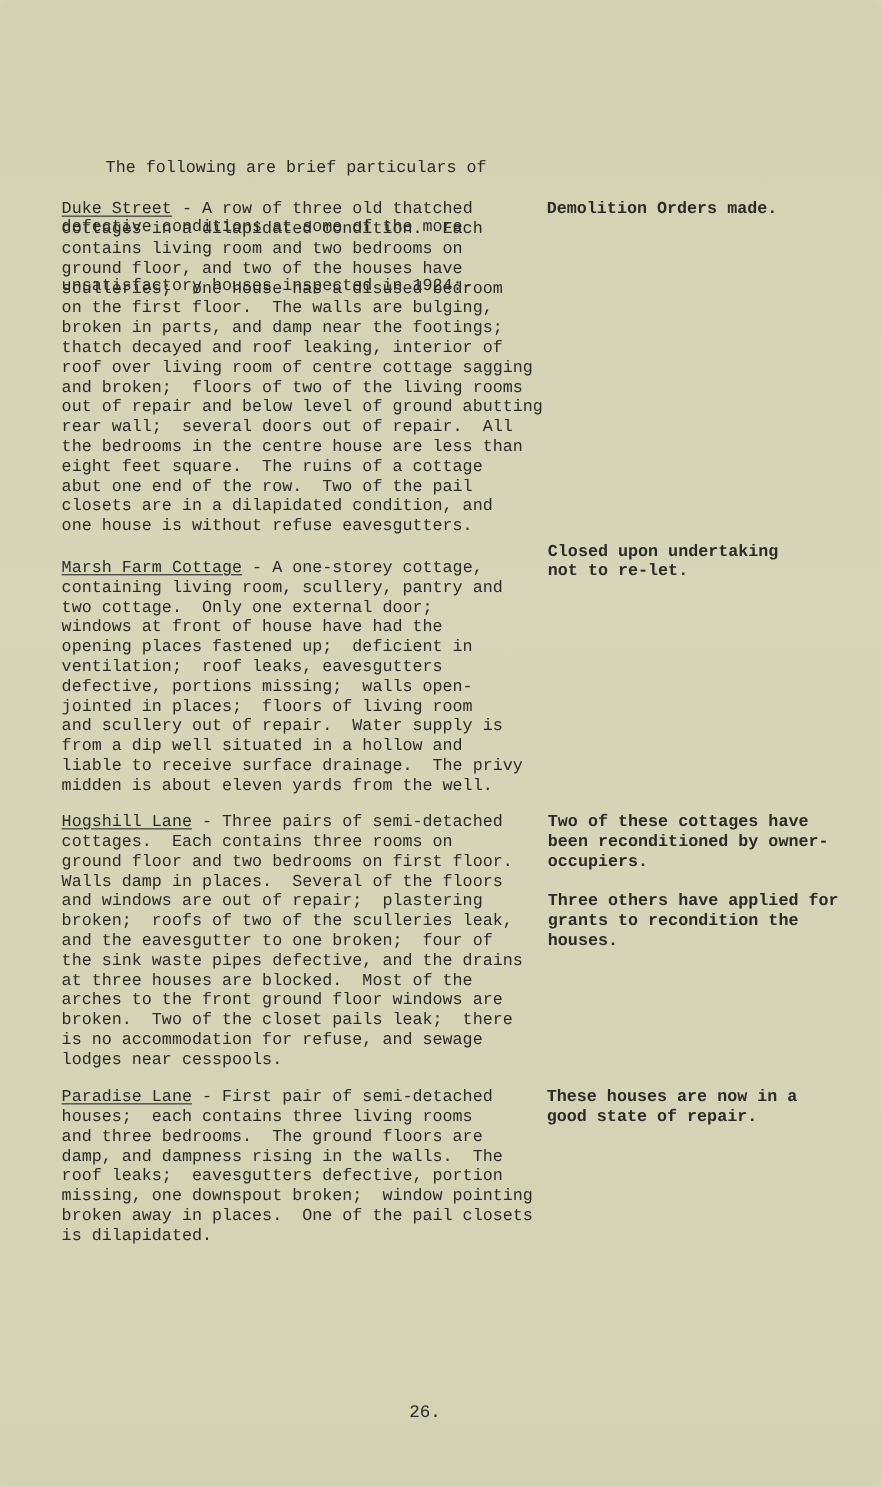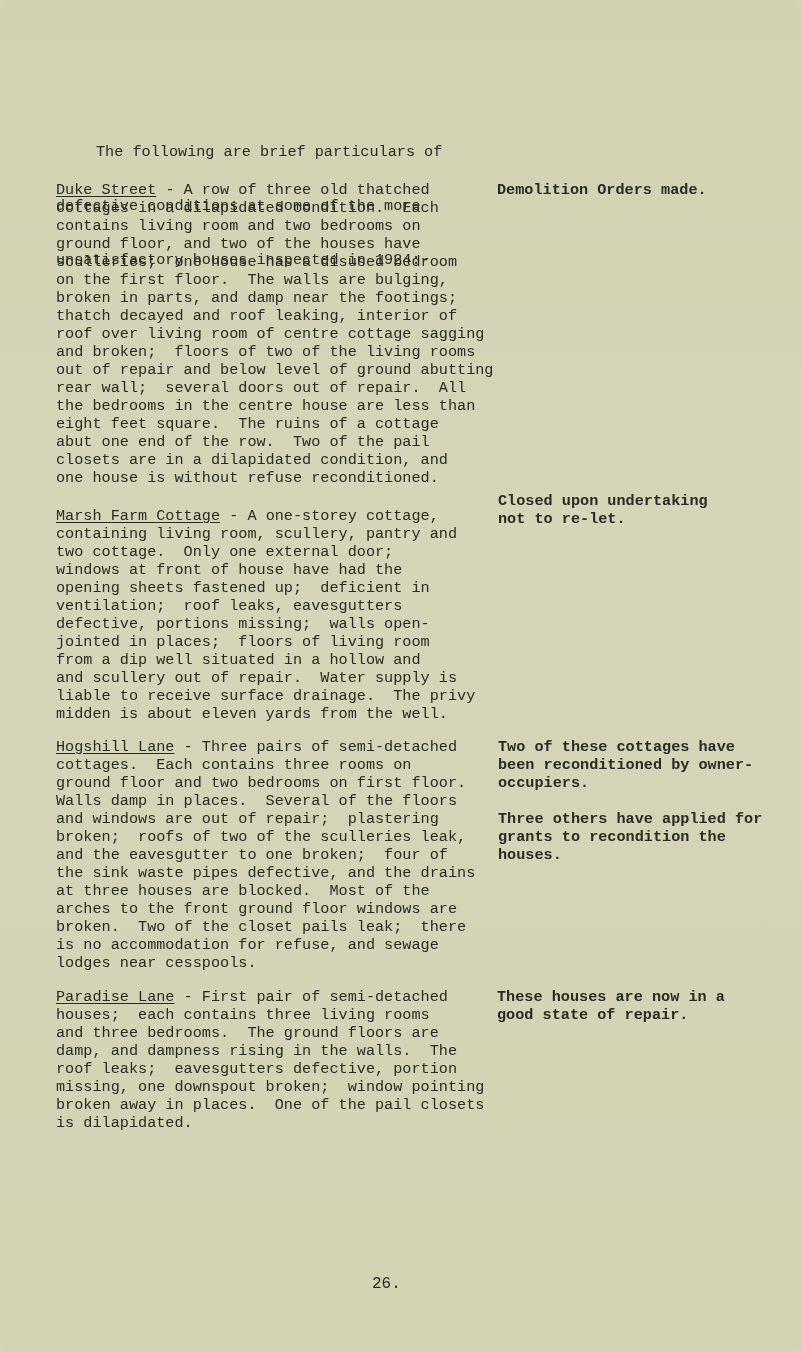--- a/index.html
+++ b/index.html
@@ -79,37 +79,37 @@
     <span class="line">broken in parts, and damp near the footings;</span>
     <span class="line">thatch decayed and roof leaking, interior of</span>
     <span class="line">roof over living room of centre cottage sagging</span>
     <span class="line">and broken;  floors of two of the living rooms</span>
     <span class="line">out of repair and below level of ground abutting</span>
     <span class="line">rear wall;  several doors out of repair.  All</span>
     <span class="line">the bedrooms in the centre house are less than</span>
     <span class="line">eight feet square.  The ruins of a cottage</span>
     <span class="line">abut one end of the row.  Two of the pail</span>
     <span class="line">closets are in a dilapidated condition, and</span>
-    <span class="line">one house is without refuse reconditioned.</span>
+    <span class="line">one house is without refuse eavesgutters.</span>
   </div>
   <div class="entry-right" style="top:181px;left:497px;">
     <span class="line">Demolition Orders made.</span>
   </div>
 
   <div class="entry-left" style="top:507px;">
     <span class="line"><span class="heading">Marsh Farm Cottage</span><span> - A one-storey cottage,</span></span>
     <span class="line">containing living room, scullery, pantry and</span>
     <span class="line">two cottage.  Only one external door;</span>
     <span class="line">windows at front of house have had the</span>
-    <span class="line">opening sheets fastened up;  deficient in</span>
+    <span class="line">opening places fastened up;  deficient in</span>
     <span class="line">ventilation;  roof leaks, eavesgutters</span>
     <span class="line">defective, portions missing;  walls open-</span>
     <span class="line">jointed in places;  floors of living room</span>
+    <span class="line">and scullery out of repair.  Water supply is</span>
     <span class="line">from a dip well situated in a hollow and</span>
-    <span class="line">and scullery out of repair.  Water supply is</span>
     <span class="line">liable to receive surface drainage.  The privy</span>
     <span class="line">midden is about eleven yards from the well.</span>
   </div>
   <div class="entry-right" style="top:492px;left:498px;">
     <span class="line">Closed upon undertaking</span>
     <span class="line">not to re-let.</span>
   </div>
 
   <div class="entry-left" style="top:738px;">
     <span class="line"><span class="heading">Hogshill Lane</span><span> - Three pairs of semi-detached</span></span>

